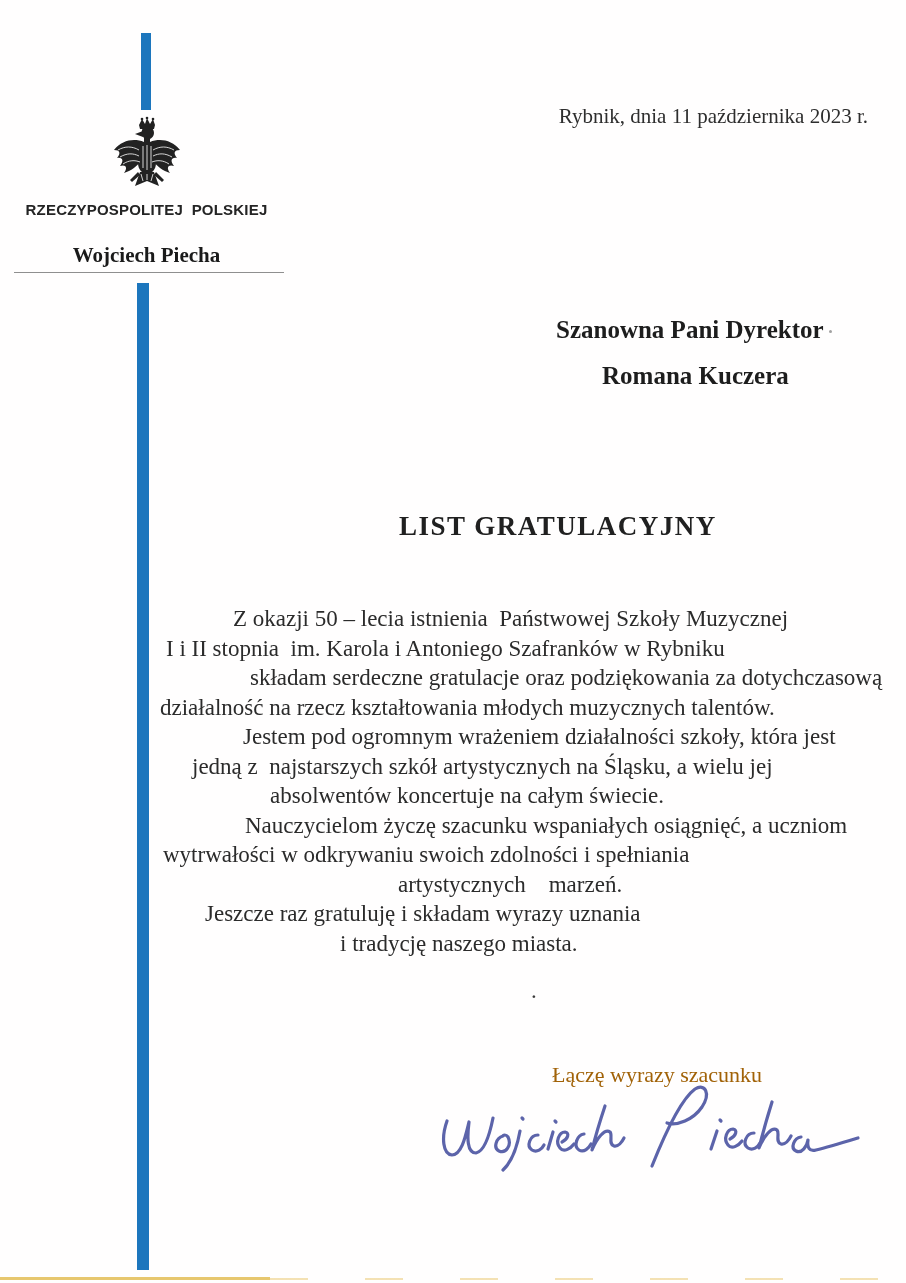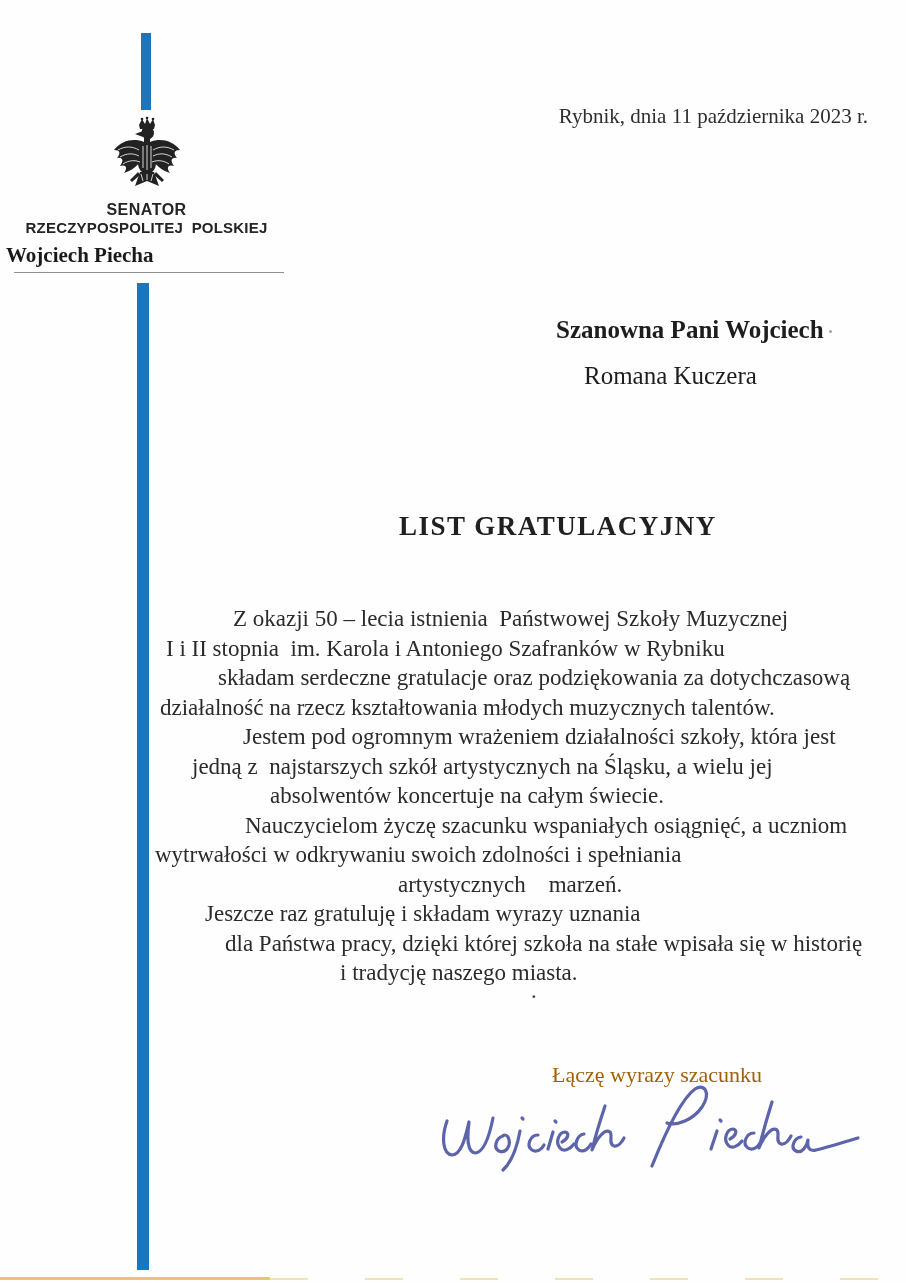--- a/index.html
+++ b/index.html
@@ -18,29 +18,29 @@
   
   .emblem{position:absolute;left:110px;top:116px;width:72px;height:78px;}
   .office{
     position:absolute;left:6px;top:201px;width:281px;
     text-align:center;font-family:"Liberation Sans", sans-serif;
     font-weight:bold;color:#242424;
   }
   .office-line1{font-size:16px;letter-spacing:.5px;line-height:18px;}
   .office-line2{font-size:15px;letter-spacing:.2px;line-height:18px;white-space:pre;}
   .sender-name{
-    position:absolute;left:6px;top:243px;width:281px;text-align:left;
+    position:absolute;left:6px;top:243px;width:281px;text-align:center;
     font-weight:bold;font-size:21px;color:#1a1a1a;
   }
   .rule{position:absolute;left:14px;top:272px;width:270px;height:1px;background:#8f8f8f;}
   
   .date-line{position:absolute;top:104px;right:38px;font-size:21px;color:#2e2e2e;}
   
   .addr-salutation{position:absolute;left:556px;top:316px;font-size:25px;font-weight:bold;color:#1d1d1d;}
-  .addr-name{position:absolute;left:584px;top:362px;font-size:25px;font-weight:normal;color:#1d1d1d;}
+  .addr-name{position:absolute;left:602px;top:362px;font-size:25px;font-weight:bold;color:#1d1d1d;}
   .speck{position:absolute;left:829px;top:330px;width:3px;height:3px;border-radius:50%;background:#6f6f6f;opacity:.65;}
   
   .letter-title{
     position:absolute;left:399px;top:511px;
     font-size:27px;font-weight:bold;letter-spacing:1.5px;color:#202020;
   }
   
   .body-block{position:absolute;left:155px;top:604px;width:730px;}
   .body-block .ln{
     font-size:23px;line-height:29.5px;white-space:pre;color:#2b2b2b;
@@ -86,47 +86,45 @@
       <path d="M13,48 C19,44 25,44 30,46"></path>
       <path d="M64,34 C57,30 50,30 43,34"></path>
       <path d="M62,41 C55,37 49,37 43,40"></path>
       <path d="M59,48 C53,44 47,44 42,46"></path>
       <path d="M33,30 L33,52 M37,29 L37,54 M41,30 L41,52"></path>
       <path d="M31,58 L33,65 M37,58 L37,64 M43,58 L41,65"></path>
     </g>
   </svg>
 
   <div class="office">
-    <div class="office-line1">SENATOR</div>
     <div class="office-line2">RZECZYPOSPOLITEJ  POLSKIEJ</div>
   </div>
   <div class="sender-name">Wojciech Piecha</div>
   <div class="rule"></div>
 
   <div class="date-line">Rybnik, dnia 11 października 2023 r.</div>
 
-  <div class="addr-salutation">Szanowna Pani Wojciech</div>
+  <div class="addr-salutation">Szanowna Pani Dyrektor</div>
   <div class="addr-name">Romana Kuczera</div>
   <div class="speck"></div>
 
   <div class="letter-title">LIST GRATULACYJNY</div>
 
   <div class="body-block">
     <div class="ln" style="margin-left:78px">Z okazji 50 – lecia istnienia  Państwowej Szkoły Muzycznej</div>
     <div class="ln" style="margin-left:11px">I i II stopnia  im. Karola i Antoniego Szafranków w Rybniku</div>
-    <div class="ln" style="margin-left:63px">składam serdeczne gratulacje oraz podziękowania za dotychczasową</div>
+    <div class="ln" style="margin-left:95px">składam serdeczne gratulacje oraz podziękowania za dotychczasową</div>
     <div class="ln" style="margin-left:5px">działalność na rzecz kształtowania młodych muzycznych talentów.</div>
     <div class="ln" style="margin-left:88px">Jestem pod ogromnym wrażeniem działalności szkoły, która jest</div>
     <div class="ln" style="margin-left:37px">jedną z  najstarszych szkół artystycznych na Śląsku, a wielu jej</div>
     <div class="ln" style="margin-left:115px">absolwentów koncertuje na całym świecie.</div>
     <div class="ln" style="margin-left:90px">Nauczycielom życzę szacunku wspaniałych osiągnięć, a uczniom</div>
-    <div class="ln" style="margin-left:0px">wytrwałości w odkrywaniu swoich zdolności i spełniania</div>
+    <div class="ln" style="margin-left:8px">wytrwałości w odkrywaniu swoich zdolności i spełniania</div>
     <div class="ln" style="margin-left:243px">artystycznych    marzeń.</div>
     <div class="ln" style="margin-left:50px">Jeszcze raz gratuluję i składam wyrazy uznania</div>
-    <div class="ln" style="margin-left:70px">dla Państwa pracy, dzięki której szkoła na stałe wpisała się w historię</div>
     <div class="ln" style="margin-left:185px">i tradycję naszego miasta.</div>
   </div>
 
   <div class="stray-mark">.</div>
 
   <div class="valediction">Łączę wyrazy szacunku</div>
 
   <svg class="signature" viewBox="0 0 430 105" xmlns="http://www.w3.org/2000/svg">
     <g fill="none" stroke="#4f57a3" stroke-width="3.2" stroke-linecap="round" stroke-linejoin="round" opacity="0.92">
 

